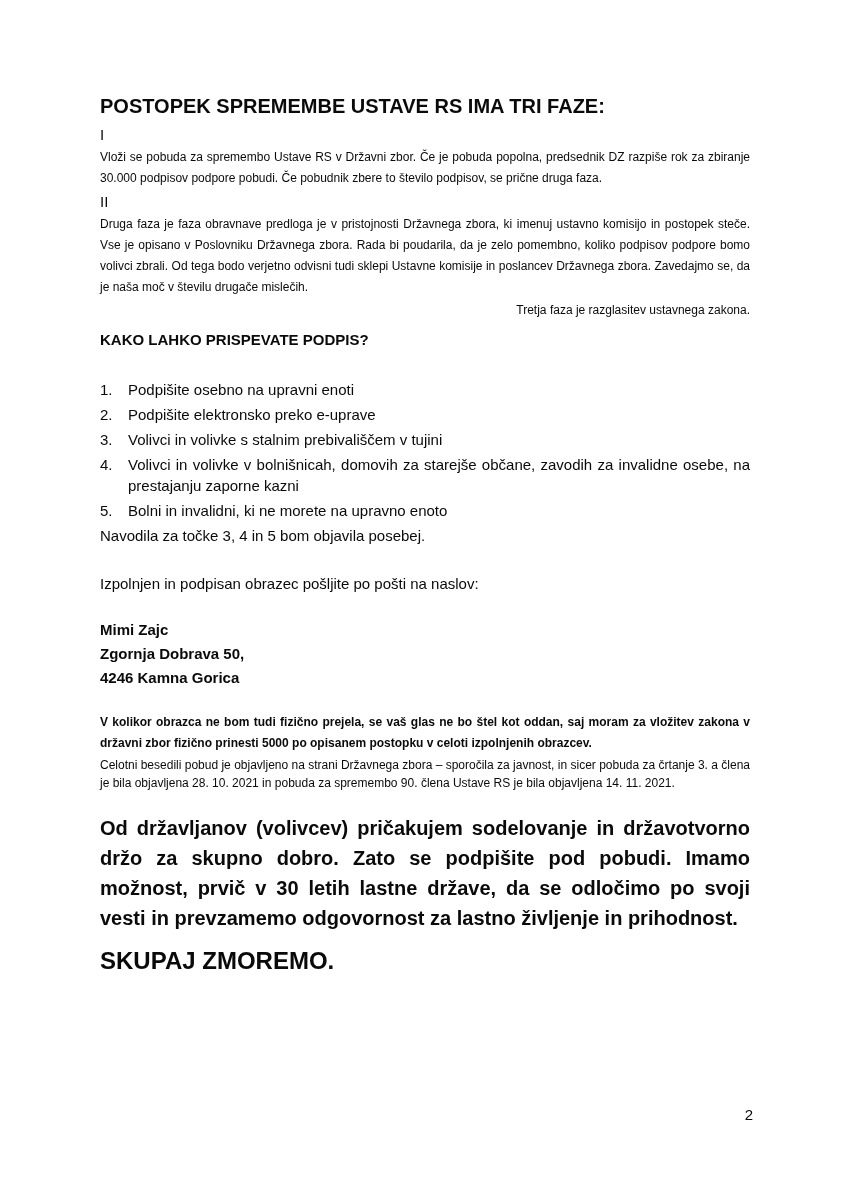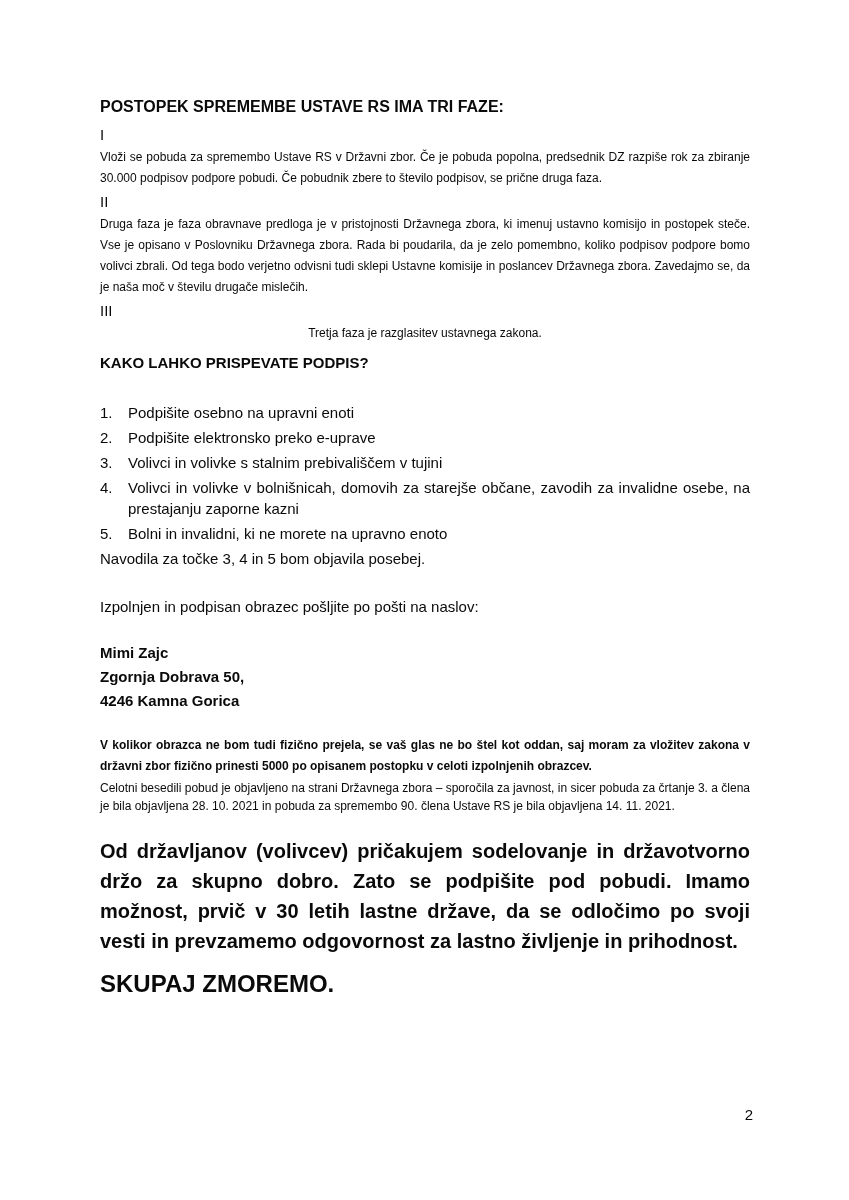--- a/index.html
+++ b/index.html
@@ -12,37 +12,37 @@
     width: 849px;
     height: 1200px;
     background: #ffffff;
     font-family: "Liberation Sans", "DejaVu Sans", sans-serif;
     color: #0a0a0a;
     box-sizing: border-box;
     padding: 96px 99px 0 100px;
     overflow: hidden;
   }
   .h-main {
-    font-size: 16px;
+    font-size: 20px;
     font-weight: bold;
     line-height: 21px;
     margin: 0 0 7px 0;
   }
   .roman {
     font-size: 15px;
     line-height: 21px;
     margin: 0;
   }
   .body-p {
     font-size: 12px;
     line-height: 21px;
     margin: 2px 0;
     text-align: justify;
   }
-  .body-p.no-just { text-align: center; }
+  .body-p.no-just { text-align: right; }
   .h-sub {
     font-size: 15px;
     font-weight: bold;
     line-height: 21px;
     margin: 8px 0 0 0;
   }
   .list {
     margin-top: 29px;
   }
   .list-item {
@@ -117,21 +117,20 @@
 <div class="page">
 
   <h1 class="h-main">POSTOPEK SPREMEMBE USTAVE RS IMA TRI FAZE:</h1>
 
   <p class="roman">I</p>
   <p class="body-p">Vloži se pobuda za spremembo Ustave RS v Državni zbor. Če je pobuda popolna, predsednik DZ razpiše rok za zbiranje 30.000 podpisov podpore pobudi. Če pobudnik zbere to število podpisov, se prične druga faza.</p>
 
   <p class="roman">II</p>
   <p class="body-p">Druga faza je faza obravnave predloga je v pristojnosti Državnega zbora, ki imenuj ustavno komisijo in postopek steče. Vse je opisano v Poslovniku Državnega zbora. Rada bi poudarila, da je zelo pomembno, koliko podpisov podpore bomo volivci zbrali. Od tega bodo verjetno odvisni tudi sklepi Ustavne komisije in poslancev Državnega zbora. Zavedajmo se, da je naša moč v številu drugače mislečih.</p>
 
-  <p class="roman">III</p>
   <p class="body-p no-just">Tretja faza je razglasitev ustavnega zakona.</p>
 
   <h2 class="h-sub">KAKO LAHKO PRISPEVATE PODPIS?</h2>
 
   <div class="list">
     <div class="list-item">
       <span class="num">1.</span>
       <span class="txt">Podpišite osebno na upravni enoti</span>
     </div>
     <div class="list-item">

